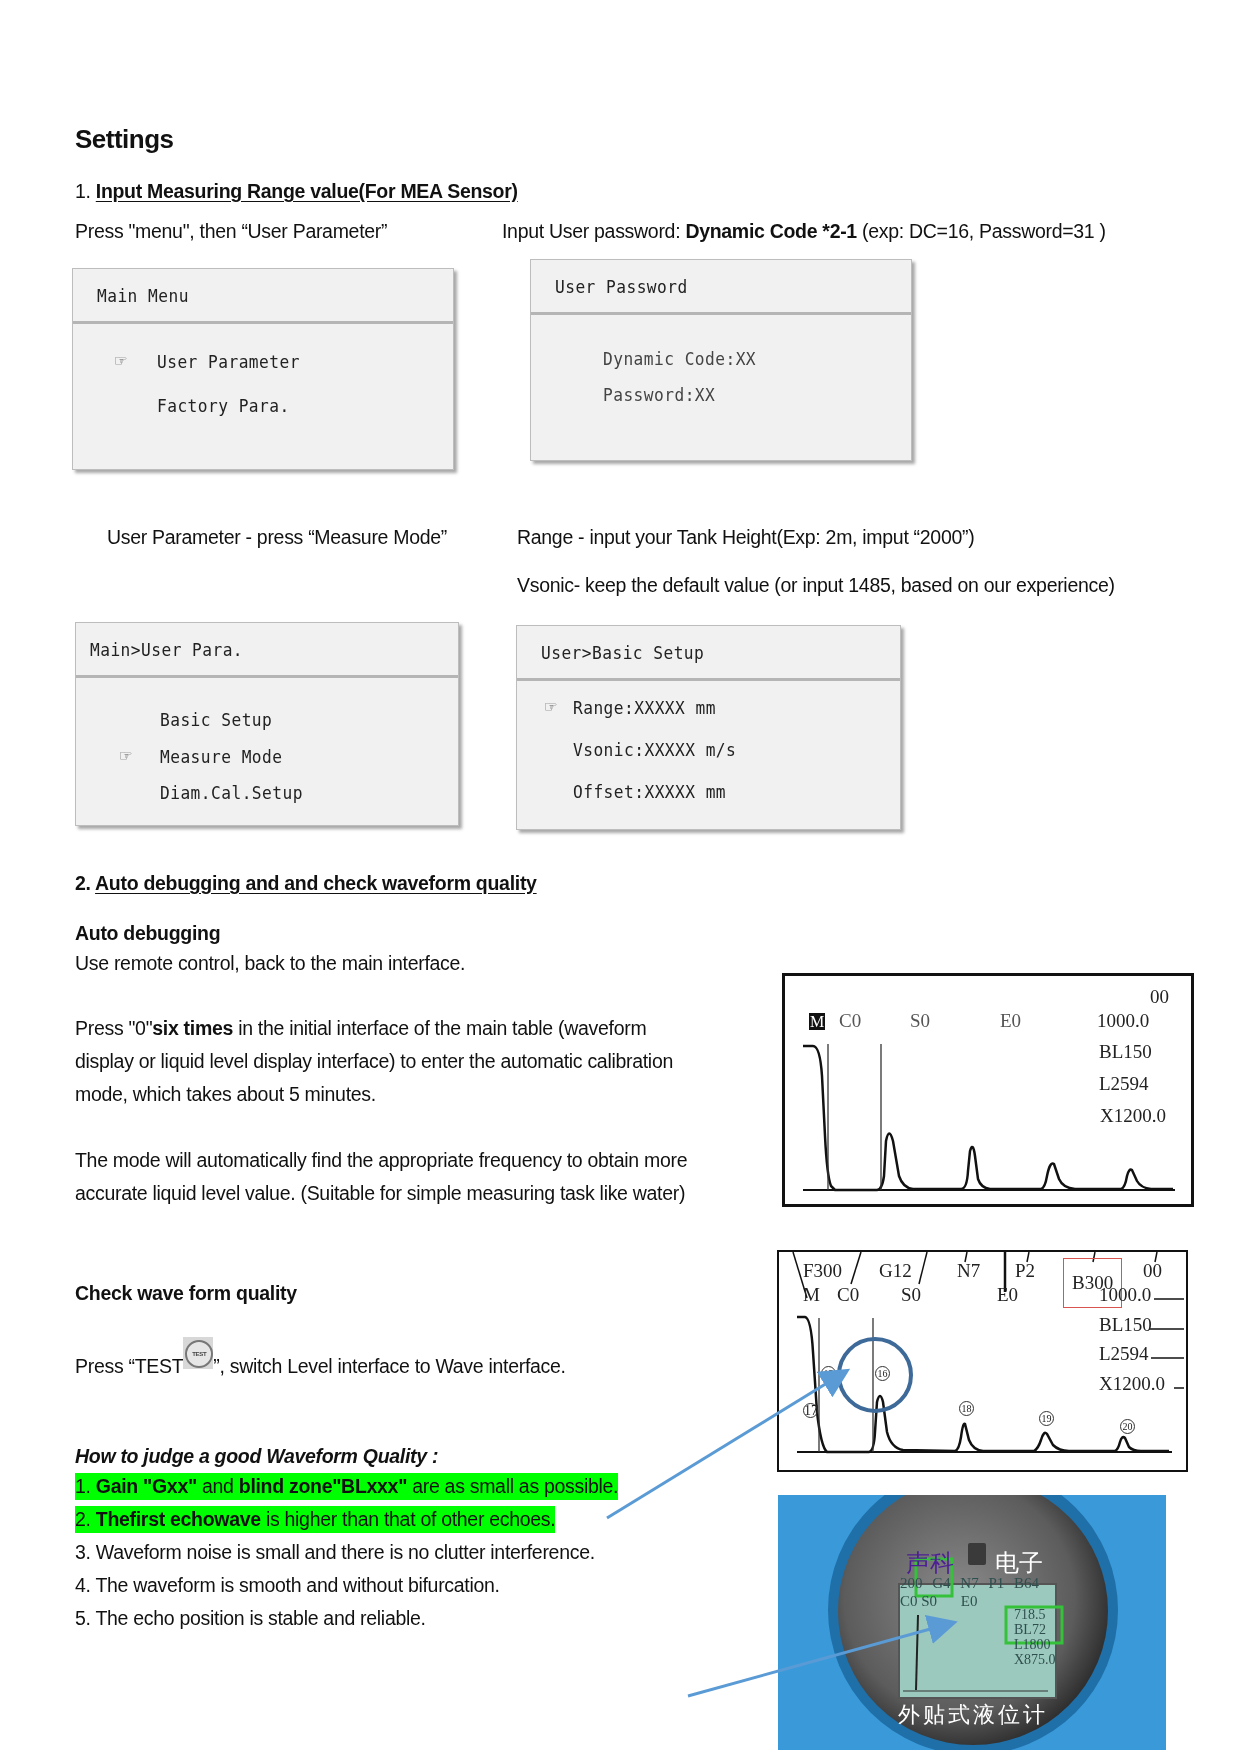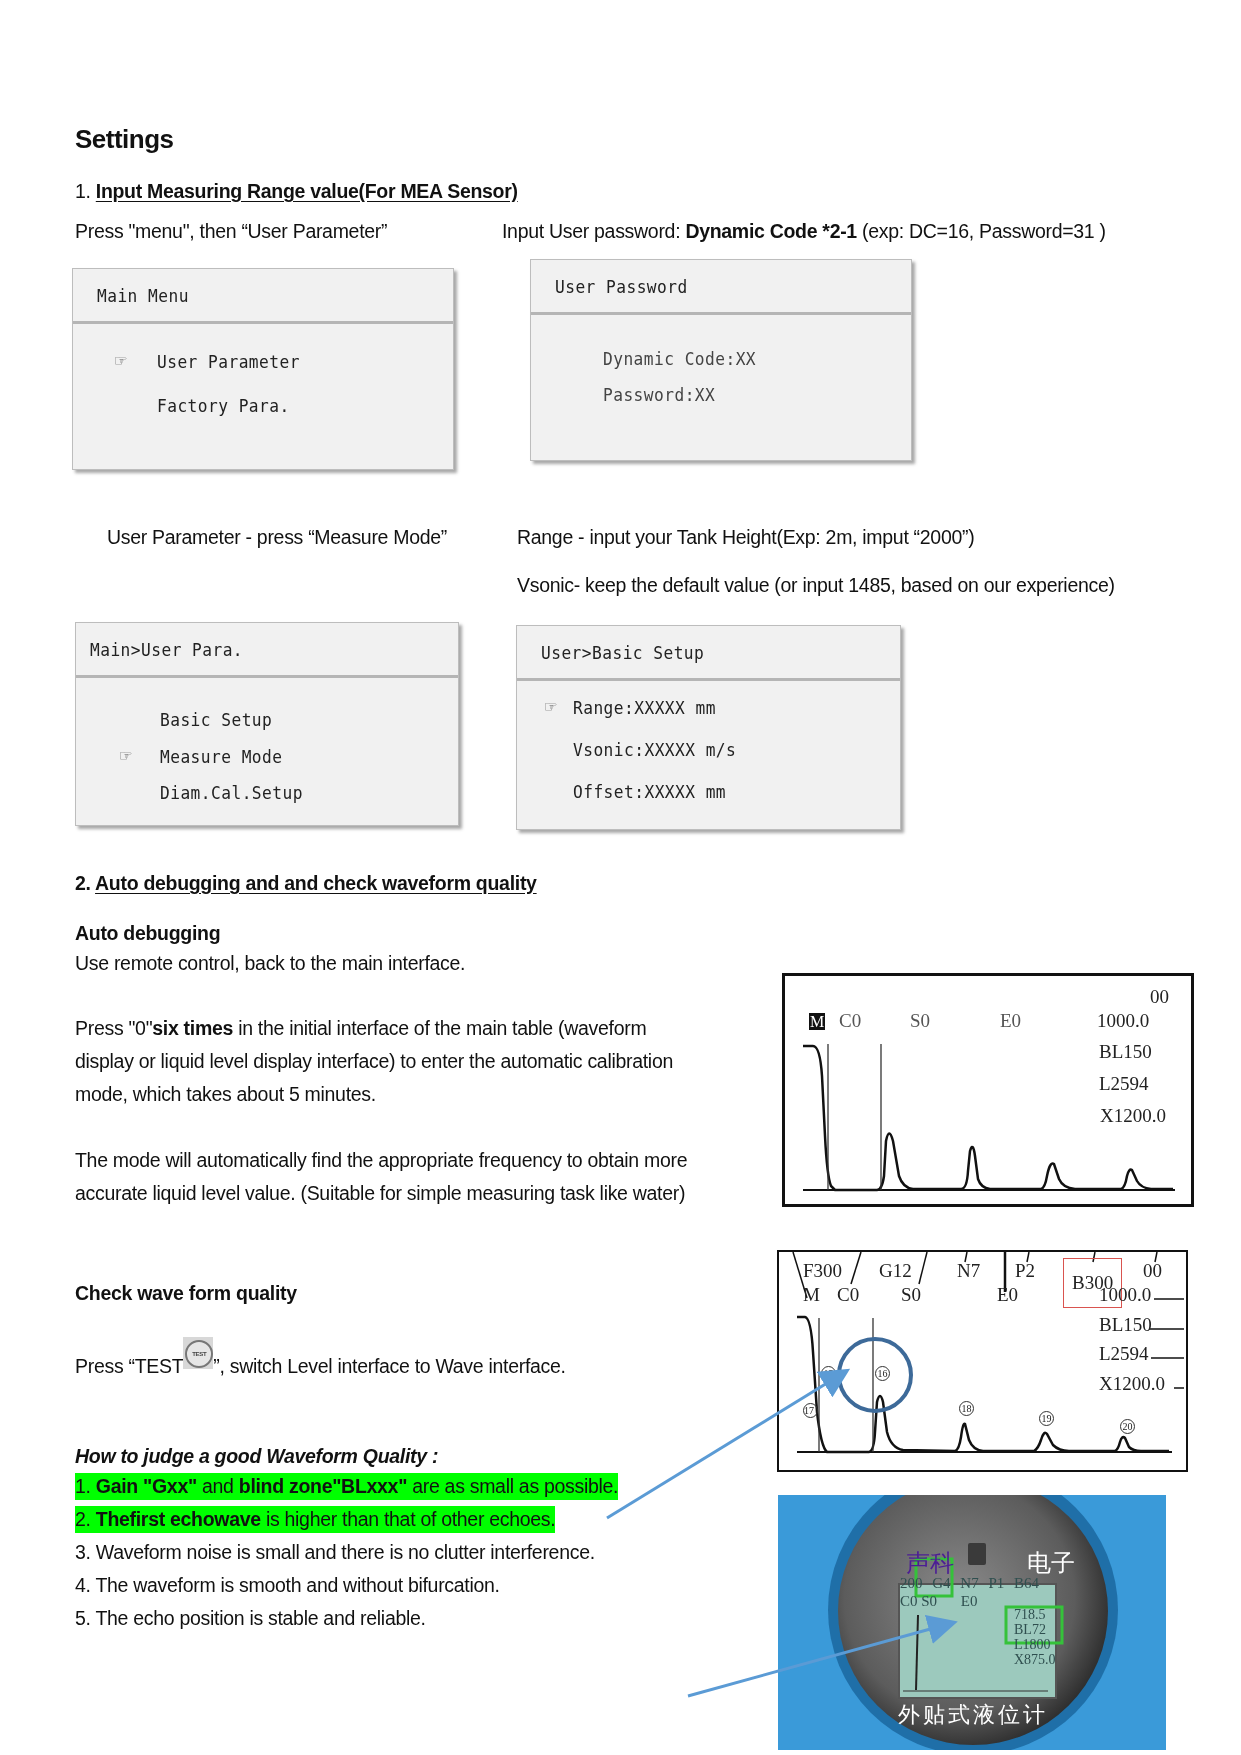--- a/index.html
+++ b/index.html
@@ -167,39 +167,39 @@
   <span class="wlbl" style="left:24px;top:32px;">M</span>
   <span class="wlbl" style="left:58px;top:32px;">C0</span>
   <span class="wlbl" style="left:122px;top:32px;">S0</span>
   <span class="wlbl" style="left:218px;top:32px;">E0</span>
   <span class="wlbl" style="left:320px;top:32px;">1000.0</span>
   <span class="wlbl" style="left:320px;top:62px;">BL150</span>
   <span class="wlbl" style="left:320px;top:91px;">L2594</span>
   <span class="wlbl" style="left:320px;top:121px;">X1200.0</span>
   <span class="wlbl" style="left:42px;top:114px;font-size:10px;border:1px solid #333;border-radius:50%;width:13px;height:13px;line-height:13px;text-align:center;">15</span>
   <span class="wlbl" style="left:96px;top:114px;font-size:10px;border:1px solid #333;border-radius:50%;width:13px;height:13px;line-height:13px;text-align:center;">16</span>
-  <span class="wlbl" style="left:24px;top:151px;font-size:10px;border:1px solid #333;border-radius:50%;width:13px;height:13px;line-height:13px;">17</span>
+  <span class="wlbl" style="left:24px;top:151px;font-size:14px;border:1px solid #333;border-radius:50%;width:13px;height:13px;line-height:13px;">17</span>
   <span class="wlbl" style="left:180px;top:149px;font-size:10px;border:1px solid #333;border-radius:50%;width:13px;height:13px;line-height:13px;text-align:center;">18</span>
   <span class="wlbl" style="left:260px;top:159px;font-size:10px;border:1px solid #333;border-radius:50%;width:13px;height:13px;line-height:13px;text-align:center;">19</span>
   <span class="wlbl" style="left:341px;top:167px;font-size:10px;border:1px solid #333;border-radius:50%;width:13px;height:13px;line-height:13px;text-align:center;">20</span>
 </div>
 
 <div class="photo" style="left:778px;top:1495px;width:388px;height:255px;">
   <div style="position:absolute;left:50px;top:-30px;width:290px;height:290px;border-radius:50%;background:#1f6fa8;"></div>
   <div style="position:absolute;left:60px;top:-18px;width:270px;height:268px;border-radius:50%;background:radial-gradient(circle at 45% 45%, #8a8a8a 0%, #5c5c5c 55%, #1e1e1e 80%);"></div>
   <div style="position:absolute;left:120px;top:88px;width:155px;height:112px;background:#9cc9bd;border:2px solid #555;"></div>
   <svg width="388" height="255" style="position:absolute;left:0;top:0;">
     <line x1="138" y1="195" x2="140" y2="120" stroke="#222" stroke-width="2"></line>
     <line x1="125" y1="196" x2="270" y2="196" stroke="#333" stroke-width="1.2"></line>
     <rect x="138" y="64" width="36" height="37" fill="none" stroke="#35c23a" stroke-width="3"></rect>
     <rect x="228" y="112" width="56" height="36" fill="none" stroke="#35c23a" stroke-width="3"></rect>
   </svg>
   <span class="wlbl" style="left:128px;top:52px;color:#4c1d95;font-size:24px;font-family:'DejaVu Sans',sans-serif;">声科</span>
   <div style="position:absolute;left:190px;top:48px;width:18px;height:22px;background:#3a3a3a;border-radius:2px;"></div>
-  <span class="wlbl" style="left:217px;top:52px;color:#fff;font-size:24px;font-family:'DejaVu Sans',sans-serif;margin-left:32px;">电子</span>
+  <span class="wlbl" style="left:217px;top:52px;color:#fff;font-size:24px;font-family:'DejaVu Sans',sans-serif;">电子</span>
   <div style="position:absolute;left:122px;top:80px;font-family:'Liberation Serif',serif;font-size:15px;color:#2f4f4f;white-space:nowrap;">
     <span>200</span>
     <span style="margin-left:6px;">G4</span>
     <span style="margin-left:6px;">N7</span>
     <span style="margin-left:6px;">P1</span>
     <span style="margin-left:6px;">B64</span>
   </div>
   <div style="position:absolute;left:122px;top:98px;font-family:'Liberation Serif',serif;font-size:15px;color:#2f4f4f;white-space:nowrap;">
     <span>C0</span>
     <span>S0</span>

